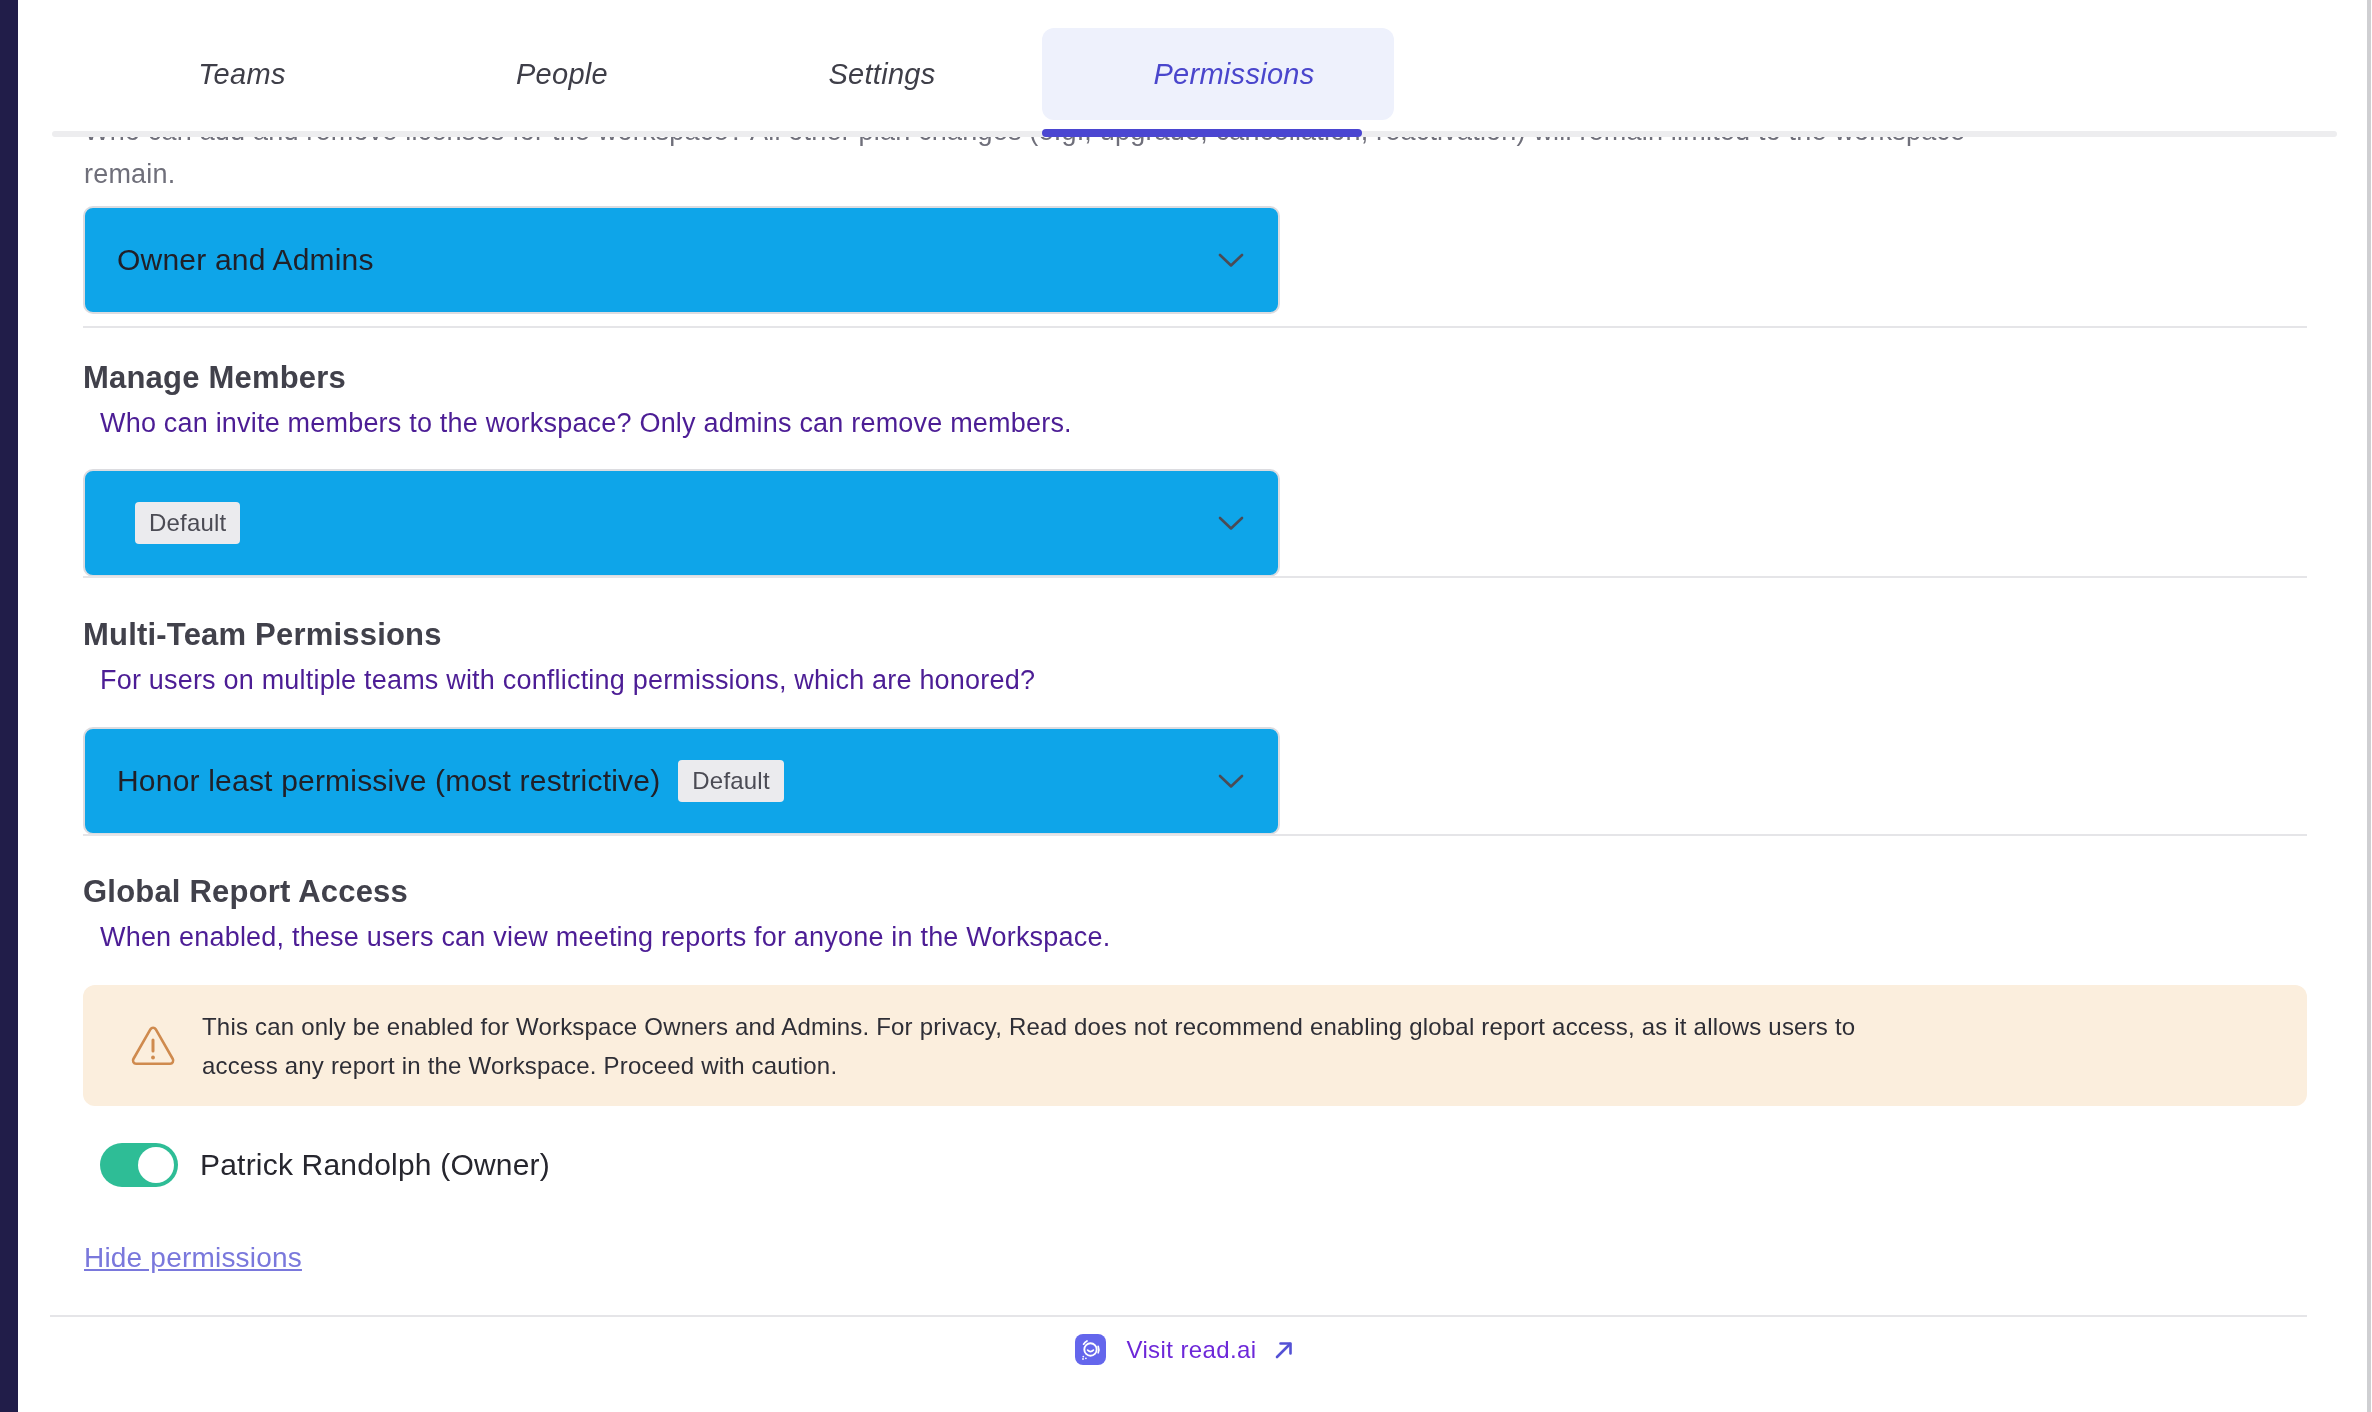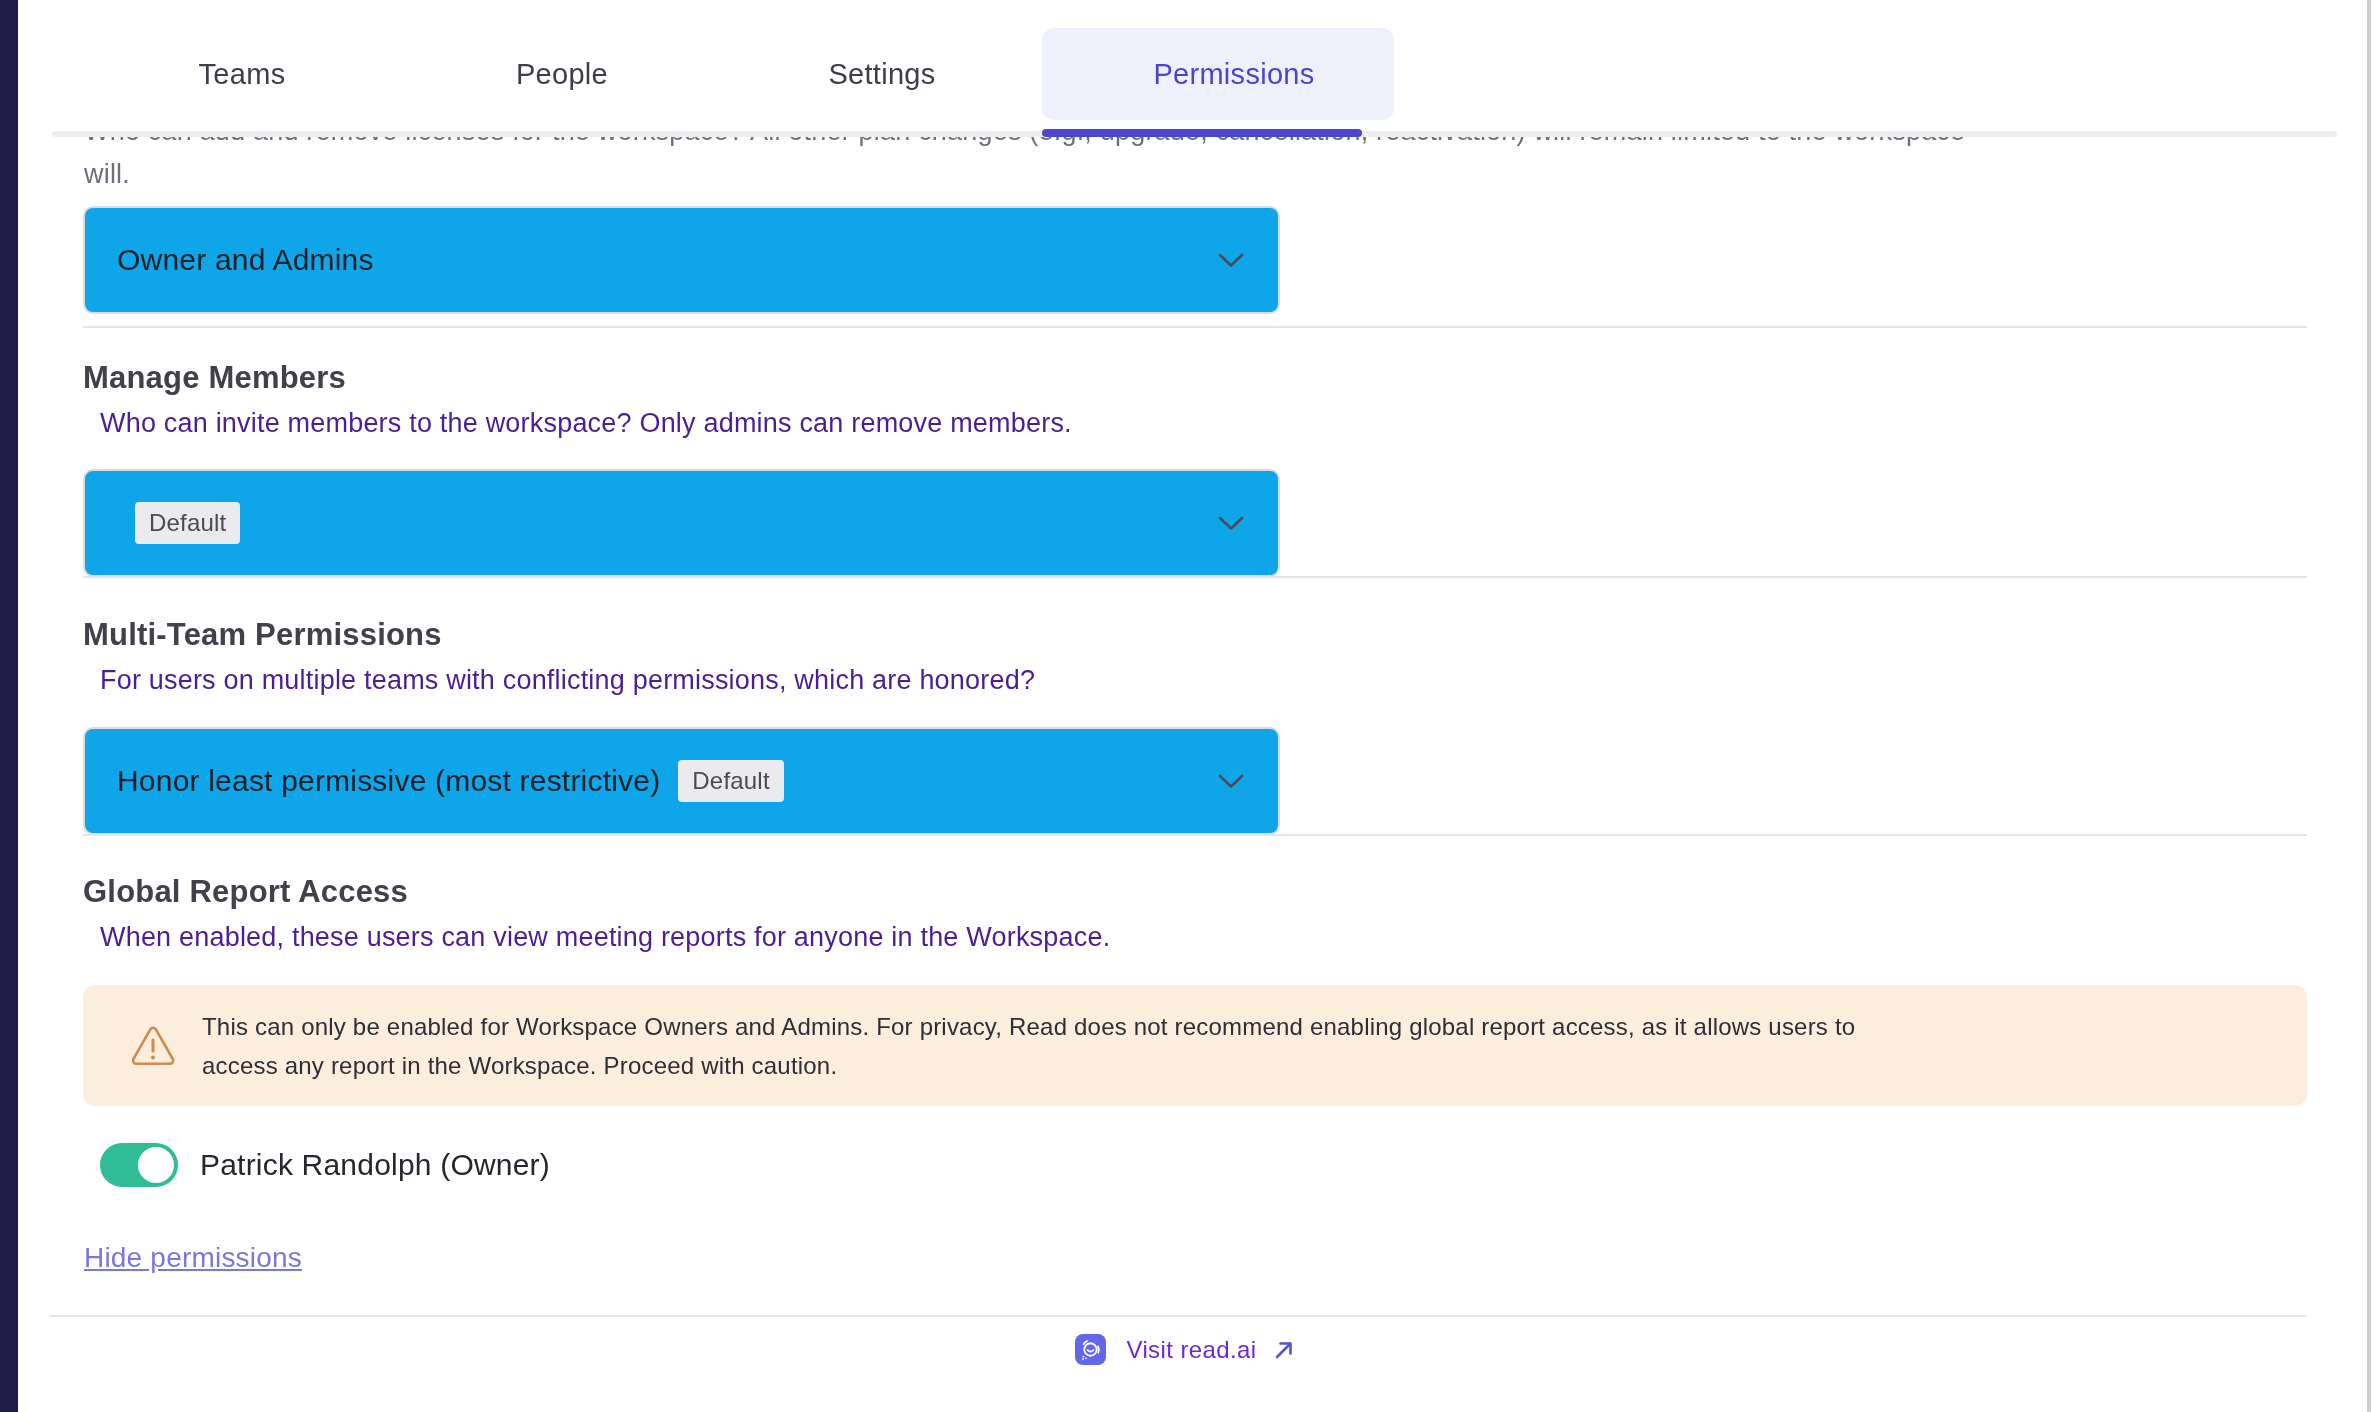--- a/index.html
+++ b/index.html
@@ -8,21 +8,21 @@
     background:#ffffff;
     font-family:"Liberation Sans","DejaVu Sans",sans-serif;
     -webkit-font-smoothing:antialiased;
   }
   
   .rail{position:absolute;left:0;top:0;width:18px;height:1412px;background:#211d49;z-index:40;}
   
   .scrollline{position:absolute;right:1px;top:0;width:4px;height:1412px;background:#cfcfd2;z-index:40;}
 
   
-  .header{position:absolute;left:18px;top:0;width:2354px;height:131px;background:#ffffff;z-index:10;}
+  .header{position:absolute;left:18px;top:0;width:2354px;height:131px;background:#ffffff;z-index:10;font-style:italic;}
   .tab{
     position:absolute;top:28px;height:92px;width:320px;
     display:flex;align-items:center;justify-content:center;
     font-size:29px;color:#3e3e48;letter-spacing:.3px;cursor:pointer;
   }
   .tab.t0{left:64px}.tab.t1{left:384px}.tab.t2{left:704px}.tab.t3{left:1024px}
   .tab.active{background:#eef1fc;border-radius:12px;color:#4a46cc;font-weight:500;padding-left:32px;}
   .track{position:absolute;left:52px;top:131px;width:2285px;height:6px;background:#ededef;border-radius:3px;z-index:11;}
   .indicator{position:absolute;left:1042px;top:129px;width:320px;height:8px;background:#4b46d1;border-radius:4px;z-index:12;}
 
@@ -67,21 +67,21 @@
   .footer .flogo{flex:0 0 auto;display:flex;}
   .footer .ftext{margin:0 14px 0 20px;font-size:24px;color:#6d28d9;letter-spacing:.4px;cursor:pointer;}
   .footer .farrow{display:flex;cursor:pointer;}
 </style>
 </head>
 <body>
 
 <div id="page">
 
   <div class="intro-line intro-1">Who can add and remove licenses for the workspace? All other plan changes (e.g., upgrade, cancellation, reactivation) will remain limited to the workspace</div>
-  <div class="intro-line intro-2">will.</div>
+  <div class="intro-line intro-2">remain.</div>
 
   <div class="select" style="top:206px">
     <span>Owner and Admins</span>
     <span class="chev">
       <svg width="26" height="15" viewBox="0 0 26 15">
           <polyline points="2,2 13,12.5 24,2" fill="none" stroke="#4b4b55" stroke-width="2.6" stroke-linecap="round" stroke-linejoin="round"></polyline>
         </svg>
     </span>
   </div>
   <div class="divider" style="top:326px"></div>

